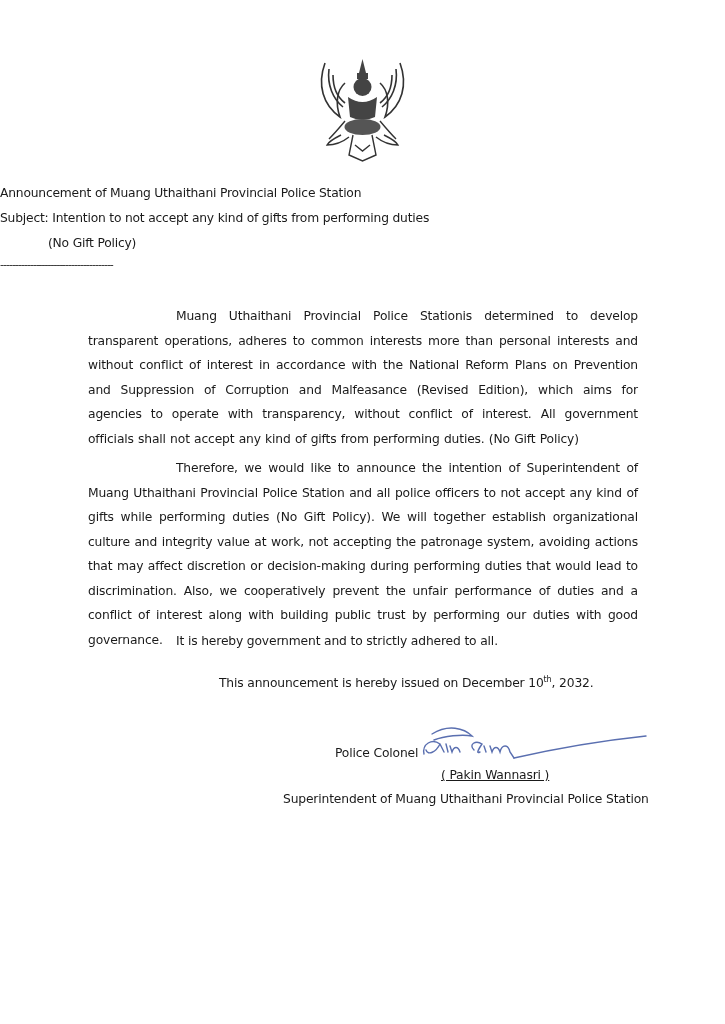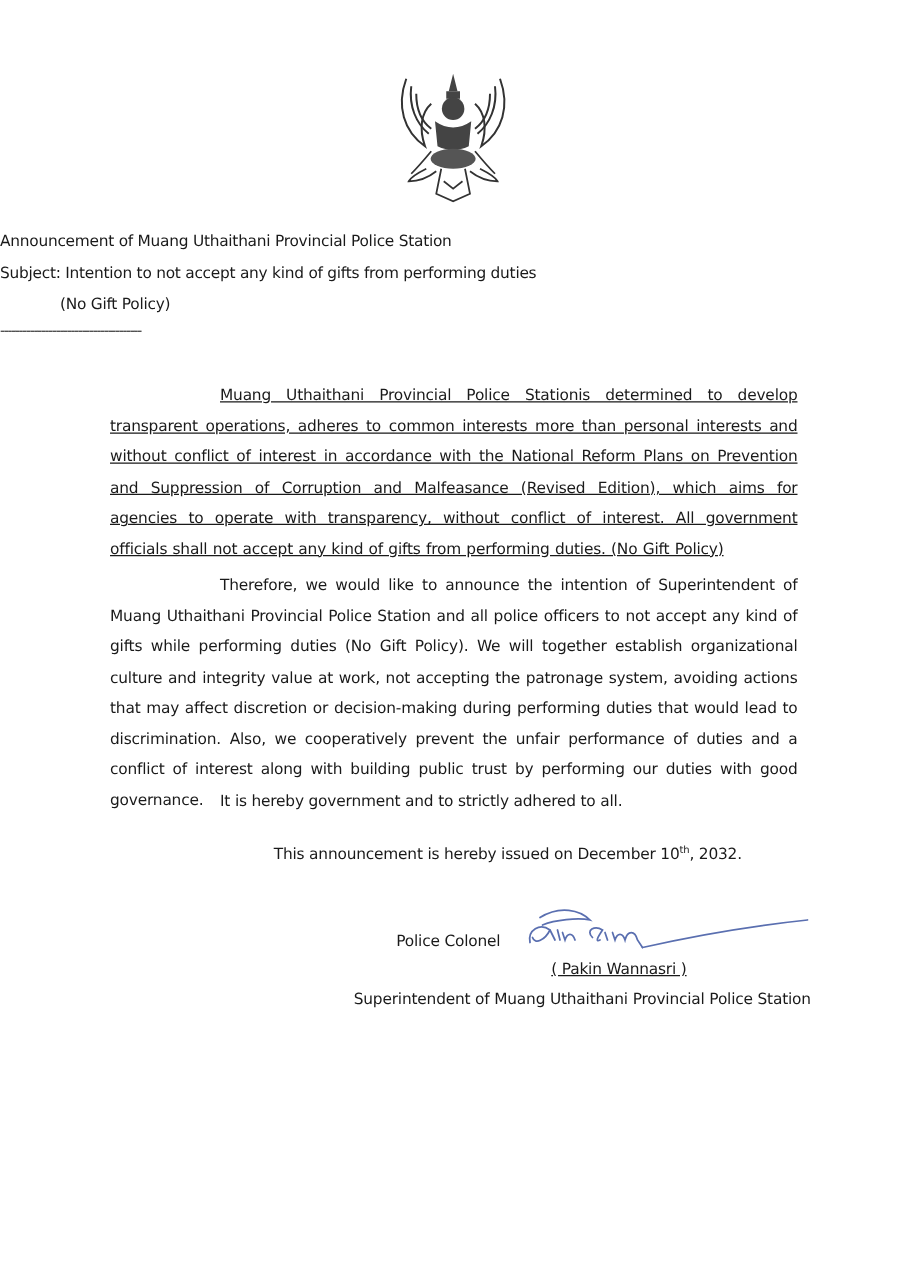--- a/index.html
+++ b/index.html
@@ -6,27 +6,27 @@
     body { width: 725px; height: 1024px; position: relative; overflow: hidden;
            font-family: "DejaVu Sans", sans-serif; color: #1a1a1a; }
     .emblem { position: absolute; left: 315px; top: 55px; width: 95px; height: 110px; }
     .center { position: absolute; left: 0; width: 725px; text-align: left; font-size: 12.3px; letter-spacing: -0.2px; }
     .t1 { top: 186px; }
     .t2 { top: 211px; }
     .t3 { top: 236px; padding-left: 48px; }
     .dash { top: 258px; font-size: 11px; letter-spacing: -1px; }
     .para { position: absolute; left: 88px; width: 550px; font-size: 12.3px; line-height: 24.5px;
             text-align: justify; text-indent: 88px; letter-spacing: -0.15px; word-spacing: 0.5px; }
-    .p1 { top: 304px; text-decoration: underline; }
+    .p1 { top: 304px; }
     .p2 { top: 456px; }
     .line { position: absolute; font-size: 12.3px; letter-spacing: -0.15px; }
     .l1 { top: 634px; left: 176px; }
     .l2 { top: 675px; left: 219px; }
     .l2 sup { font-size: 8px; }
-    .rank { top: 746px; left: 317px; }
+    .rank { top: 746px; left: 335px; }
     .sig { position: absolute; left: 418px; top: 722px; width: 235px; height: 50px; }
     .name { top: 768px; left: 441px; text-decoration: underline; }
     .title { top: 792px; left: 283px; text-align: right; }
   </style>
 </head>
 <body>
 
 <svg class="emblem" viewBox="0 0 95 110">
   <g fill="none" stroke="#333" stroke-width="1.6">
     <path d="M10 8 C2 30 8 50 25 62 C20 48 22 35 30 28"></path>

